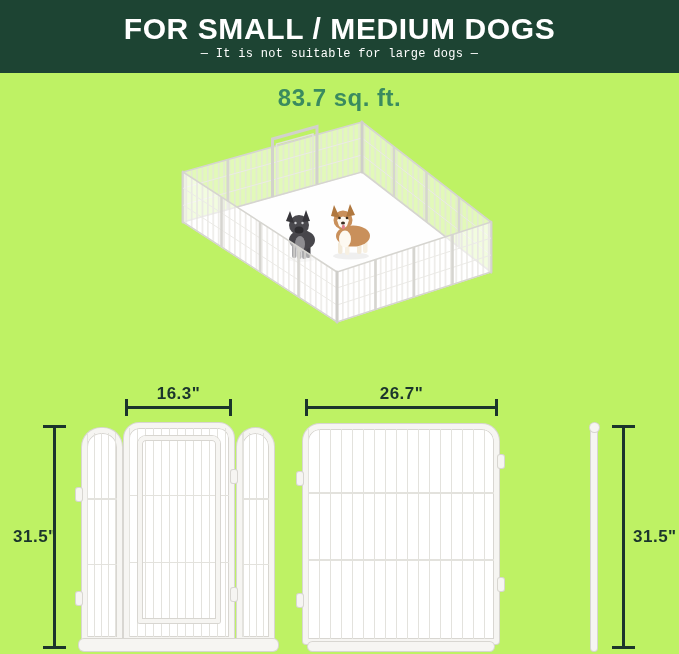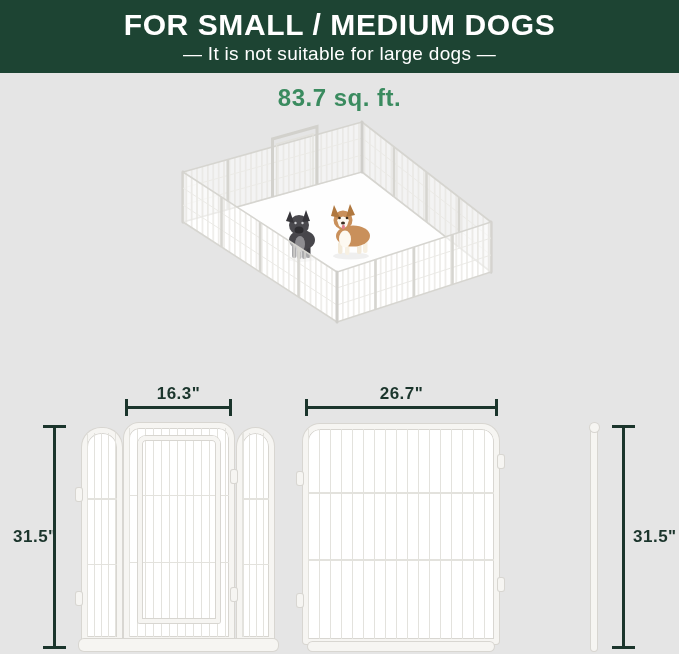--- a/index.html
+++ b/index.html
@@ -7,27 +7,27 @@
     --c-header_text:#ffffff;
     --c-area_text:#3a8b5f;
     --c-dim:#1b352c;
     --c-frame:#d8d6d1;
     --c-frame-fill:#f6f5f2;
     --c-mesh:#e3e2dd;
   }
   *{margin:0;padding:0;box-sizing:border-box;}
   html,body{background:#fff;}
   body{font-family:"Liberation Sans",sans-serif;}
-  .page{position:relative;width:679px;height:654px;background:#e5e5e5;overflow:hidden;}
+  .page{position:relative;width:679px;height:654px;background:#bef264;overflow:hidden;}
 
   
   .banner{position:absolute;left:0;top:0;width:679px;height:73px;background:var(--c-header_bg);
           display:flex;flex-direction:column;align-items:center;justify-content:center;gap:2px;}
   .banner h1{color:var(--c-header_text);font-size:30px;font-weight:800;letter-spacing:.6px;line-height:1.1;}
-  .banner .sub{color:var(--c-header_text);font-size:19px;font-weight:400;letter-spacing:.3px;}
+  .banner .sub{color:var(--c-header_text);font-size:12px;font-weight:400;letter-spacing:.3px;font-family:Liberation Mono, monospace;}
 
   
   .area-label{position:absolute;left:0;top:84px;width:679px;text-align:center;
               color:var(--c-area_text);font-size:24px;font-weight:700;letter-spacing:.5px;}
 
   
   .pen-wrap{position:absolute;left:0;top:112px;width:679px;height:232px;}
 
   
   .vdim{position:absolute;width:3px;background:var(--c-dim);}

